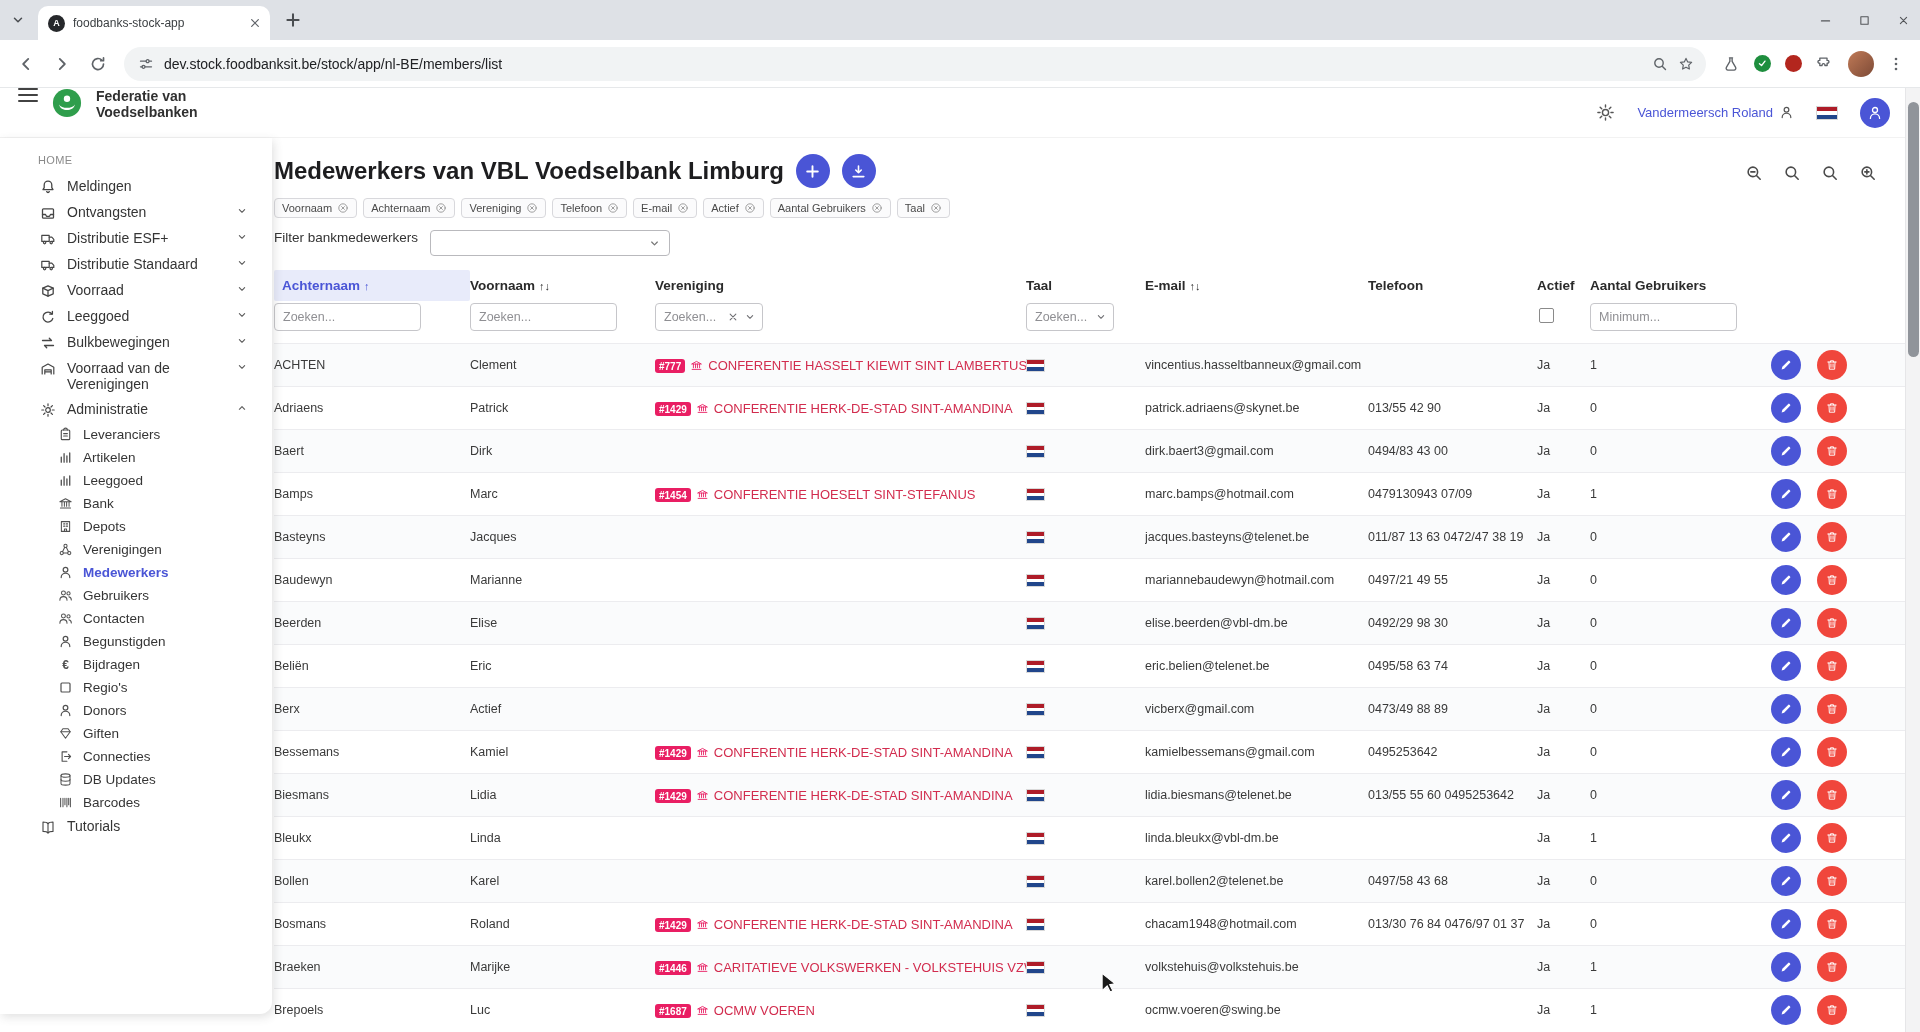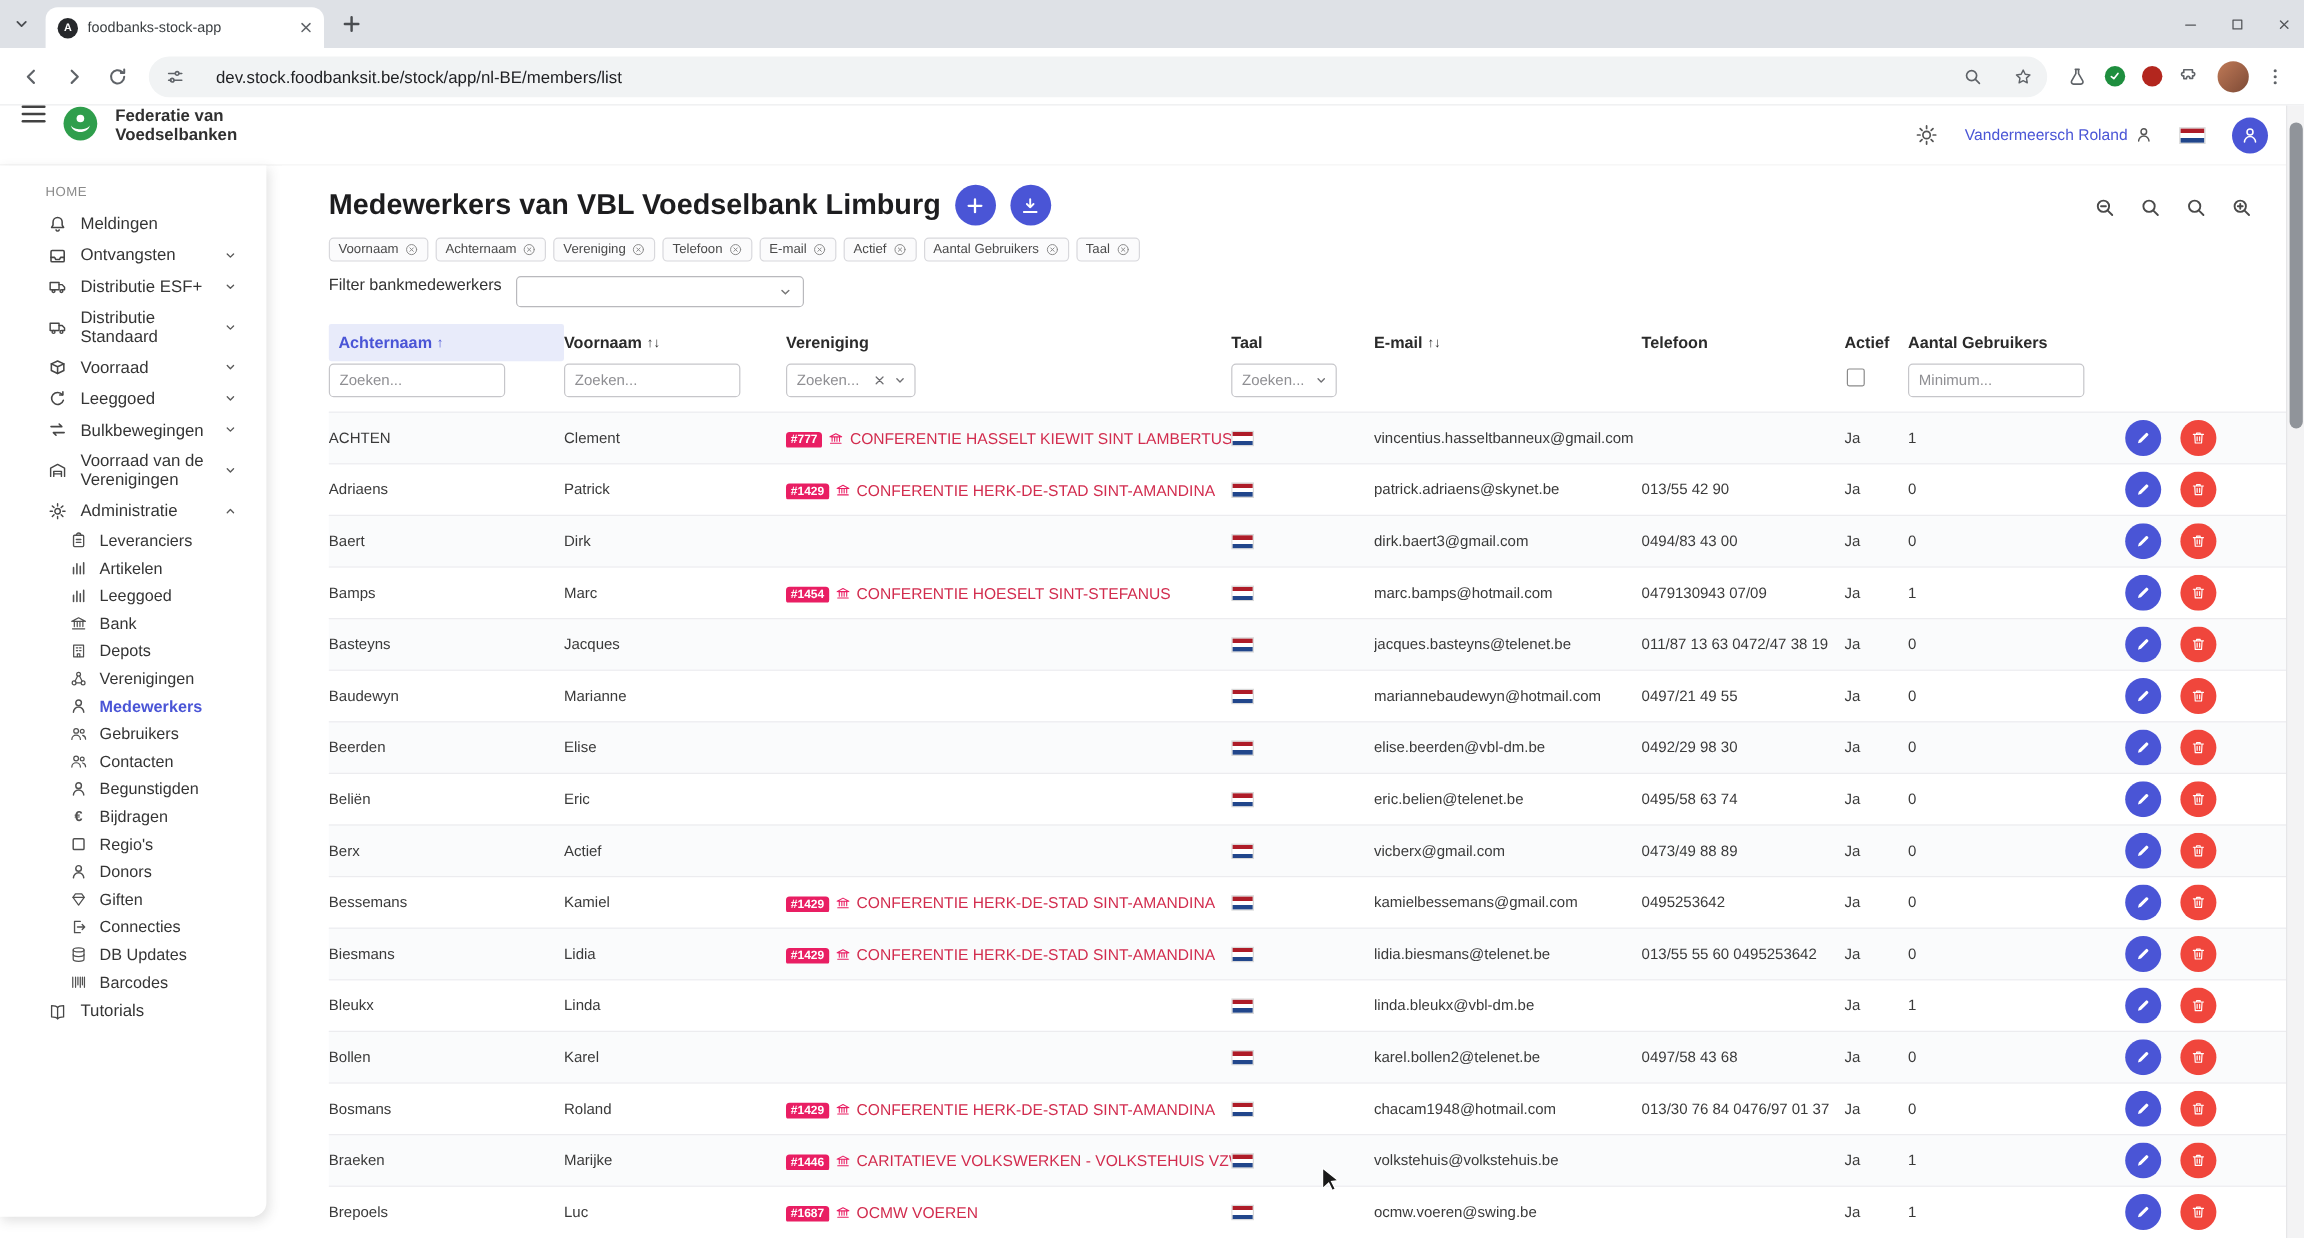--- a/index.html
+++ b/index.html
@@ -16,21 +16,21 @@
   .tab{position:absolute;left:38px;bottom:0;width:232px;height:34px;background:#fff;border-radius:10px 10px 0 0;display:flex;align-items:center;gap:8px;padding:0 8px 0 10px}
   .favicon{width:17px;height:17px;border-radius:50%;background:#26282b;color:#fff;font-size:9px;font-weight:700;display:flex;align-items:center;justify-content:center;flex:none}
   .tab-title{font-size:12px;color:#3c4043;flex:1;white-space:nowrap;overflow:hidden}
   .tab-close{width:14px;height:14px;color:#5f6368;flex:none}
   .newtab{position:absolute;left:284px;top:11px;width:18px;height:18px;color:#4a4d51}
   .winctl{position:absolute;right:10px;top:0;height:40px;display:flex;align-items:center;gap:26px;color:#535559}
   .winctl span{width:13px;height:13px}
   .toolbar{height:48px;background:#fff;display:flex;align-items:center;gap:4px;padding:0 10px;border-bottom:1px solid #e6e8ea}
   .tbtn{width:32px;height:32px;border-radius:50%;display:flex;align-items:center;justify-content:center;color:var(--toolink)}
   .tbtn span{width:18px;height:18px}
-  .addr{flex:1;height:34px;background:#f1f3f4;border-radius:17px;display:flex;align-items:center;gap:26px;padding:0 12px 0 14px;margin:0 6px}
+  .addr{flex:1;height:34px;background:#f1f3f4;border-radius:17px;display:flex;align-items:center;gap:10px;padding:0 12px 0 14px;margin:0 6px}
   .addr-ico{width:16px;height:16px;color:var(--toolink);flex:none}
   .addr-url{font-size:14px;color:var(--ink);flex:1;white-space:nowrap}
   .ext{display:flex;align-items:center;gap:14px;margin:0 6px;color:var(--toolink)}
   .ext .bico{width:18px;height:18px}
   .badge{width:17px;height:17px;border-radius:50%;display:flex;align-items:center;justify-content:center}
   .badge.green{background:#1e8e3e;color:#fff}.badge.green span{width:11px;height:11px}
   .badge.red{background:#b3261e}
   .chrome-avatar{width:26px;height:26px;border-radius:50%;background:linear-gradient(135deg,#c07a57,#7d4a36)}
   .kebab{width:16px;height:16px;color:var(--toolink)}
 
@@ -42,23 +42,23 @@
   .org{font-size:14px;line-height:1.15;font-weight:700;color:#303030}
   .hright{margin-left:auto;display:flex;align-items:center;gap:22px}
   .sun{width:19px;height:19px;color:#555}
   .userlink{display:flex;align-items:center;gap:6px;color:var(--primary);font-size:13px}
   .userlink .pic{width:15px;height:15px;color:#555}
   .hflag{width:22px;height:14px;border:1px solid #d7d7d7;background:linear-gradient(180deg,#AE1C28 0 33.3%,#fff 33.3% 66.7%,#21468B 66.7% 100%)}
   .app-avatar{width:30px;height:30px;border-radius:50%;background:var(--primary);color:#fff;display:flex;align-items:center;justify-content:center}
   .app-avatar span{width:16px;height:16px}
 
   
-  .sidebar{position:absolute;left:0;top:138px;bottom:18px;width:222px;background:#fff;box-shadow:2px 3px 10px rgba(70,70,70,.16);border-radius:0 0 12px 0;padding-top:12px;overflow:hidden;z-index:2}
+  .sidebar{position:absolute;left:0;top:138px;bottom:18px;width:272px;background:#fff;box-shadow:2px 3px 10px rgba(70,70,70,.16);border-radius:0 0 12px 0;padding-top:12px;overflow:hidden;z-index:2}
   .side-section{font-size:11px;color:#8a8a8a;letter-spacing:.4px;padding:4px 0 8px 38px}
-  .nav-item{display:flex;align-items:center;gap:11px;padding:5px 24px 5px 40px;font-size:14px;color:#353535;line-height:1.12;cursor:pointer}
+  .nav-item{display:flex;gap:11px;padding:5px 24px 5px 40px;font-size:14px;color:#353535;line-height:1.12;cursor:pointer}
   .nav-ico{width:16px;height:16px;color:#464646;flex:none}
   .nav-label{flex:1}
   .nav-chev{width:12px;height:12px;color:#5a5a5a;flex:none}
   .sub-item{display:flex;align-items:center;gap:10px;padding:4px 14px 4px 58px;font-size:13.5px;color:#353535;cursor:pointer}
   .sub-ico{width:15px;height:15px;color:#515151;flex:none;display:flex;align-items:center;justify-content:center}
   .sub-item.active{color:var(--primary);font-weight:700}
   .tglyph{font-size:12px;font-weight:700;line-height:1}
 
   
   .main{position:absolute;left:235px;top:138px;right:15px;bottom:0;background:#fff;padding-left:39px;overflow:hidden}

